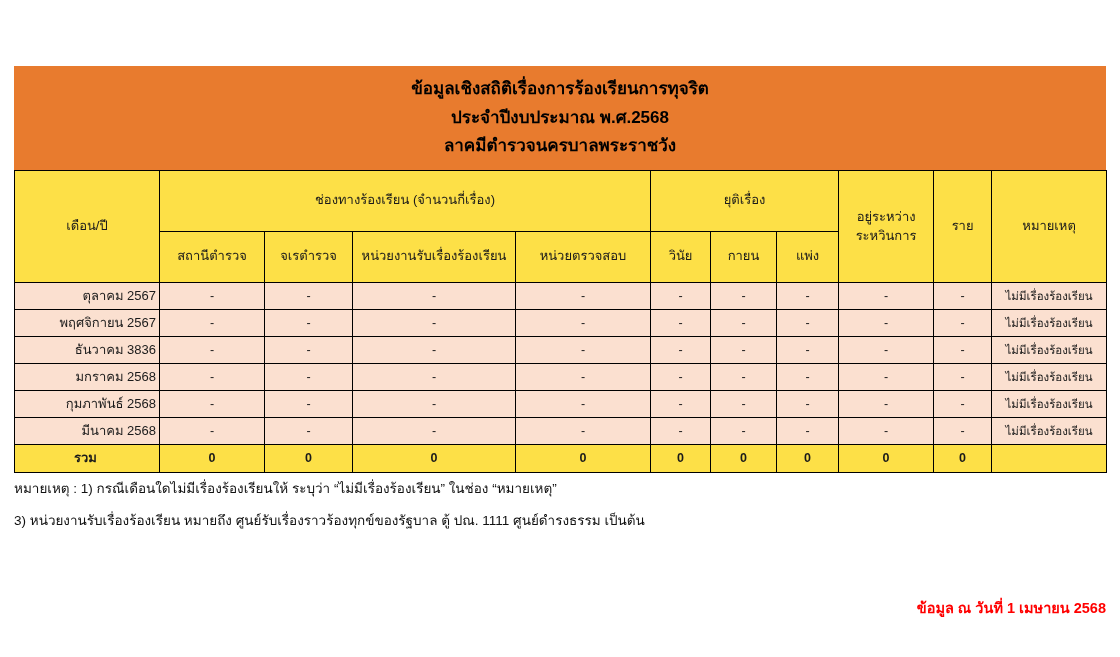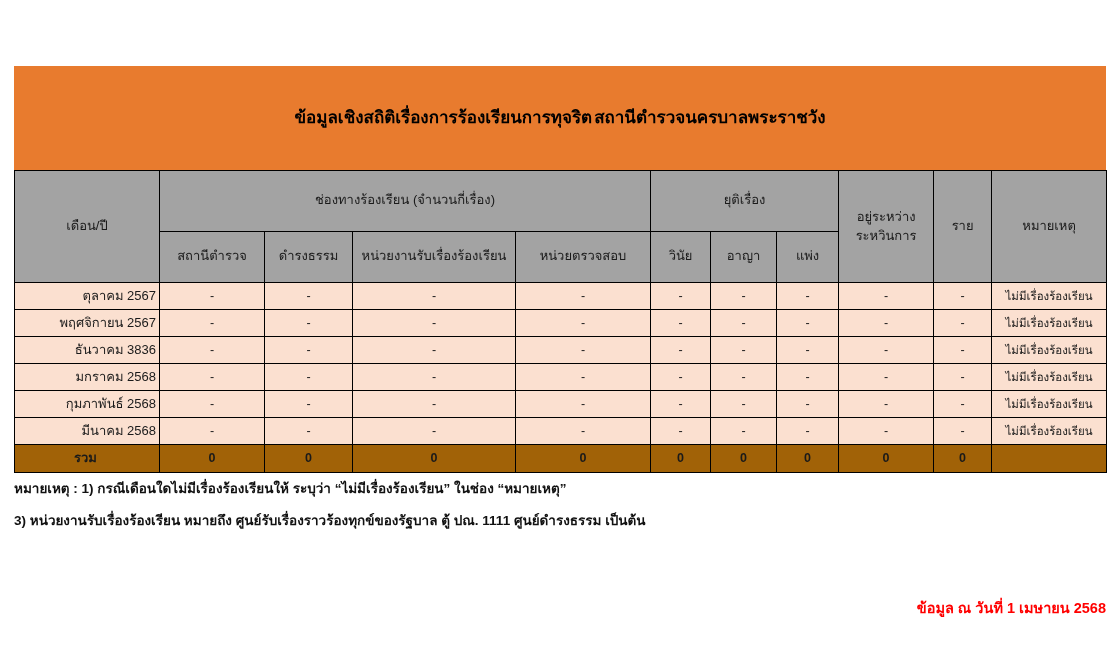--- a/index.html
+++ b/index.html
@@ -27,21 +27,21 @@
   
   .title-banner {
     position: absolute;
     left: 14px;
     top: 66px;
     width: 1092px;
     height: 104px;
     background: #E87B2E;
     box-sizing: border-box;
     display: flex;
-    flex-direction: row;
+    flex-direction: column;
     align-items: center;
     justify-content: center;
     gap: 2px;
     border: 1px solid #E87B2E;
   }
   .title-line {
     font-size: 17px;
     font-weight: bold;
     line-height: 1.55;
     color: #000000;
@@ -65,52 +65,51 @@
     padding: 0 3px;
     font-size: 12.5px;
     line-height: 1.45;
     color: #1a1a1a;
     text-align: center;
     vertical-align: middle;
     box-sizing: border-box;
     overflow: hidden;
   }
   .data-table thead th {
-    background: #a3a3a3;
+    background: #fde047;
     font-weight: normal;
     font-size: 13px;
   }
   th.grp { height: 52px; }
   th.sub { height: 44px; }
   th.tall { height: 112px; }
 
   tbody td { height: 27px; background: #FBE0D0; }
   td.month {
     text-align: right;
     padding-left: 8px;
     font-size: 13px;
   }
   td.note { font-size: 11.5px; }
   tr.total-row td {
-    background: #a16207;
+    background: #fde047;
     font-weight: bold;
     height: 28px;
   }
   tr.total-row td.month {
     text-align: center;
     padding-left: 0;
   }
 
   
   .footnotes {
     position: absolute;
     left: 14px;
     top: 480px;
     width: 1000px;
-    font-weight: bold;
   }
   .footnote {
     font-size: 13.5px;
     line-height: 1.35;
     color: #111111;
     margin-bottom: 14px;
     white-space: nowrap;
   }
 
   
@@ -125,21 +124,22 @@
     margin-left: 18px;
   }
 </style>
 </head>
 <body>
 
 <div id="page">
 
   <div class="title-banner">
     <div class="title-line">ข้อมูลเชิงสถิติเรื่องการร้องเรียนการทุจริต</div>
-    <div class="title-line">สถานีตำรวจนครบาลพระราชวัง</div>
+    <div class="title-line">ประจำปีงบประมาณ พ.ศ.2568</div>
+    <div class="title-line">ลาคมีตำรวจนครบาลพระราชวัง</div>
   </div>
 
   <table class="data-table">
     <colgroup>
       <col style="width:145px">
       <col style="width:105px">
       <col style="width:88px">
       <col style="width:163px">
       <col style="width:135px">
       <col style="width:60px">
@@ -156,25 +156,25 @@
         <th class="grp" colspan="3">ยุติเรื่อง</th>
         <th class="tall" rowspan="2">
           <span>อยู่ระหว่าง</span><br>
           <span>ระหวินการ</span>
         </th>
         <th class="tall" rowspan="2">ราย</th>
         <th class="tall" rowspan="2">หมายเหตุ</th>
       </tr>
       <tr>
         <th class="sub">สถานีตำรวจ</th>
-        <th class="sub">ดำรงธรรม</th>
+        <th class="sub">จเรตำรวจ</th>
         <th class="sub">หน่วยงานรับเรื่องร้องเรียน</th>
         <th class="sub">หน่วยตรวจสอบ</th>
         <th class="sub">วินัย</th>
-        <th class="sub">อาญา</th>
+        <th class="sub">กายน</th>
         <th class="sub">แพ่ง</th>
       </tr>
     </thead>
     <tbody>
       <tr>
         <td class="month">ตุลาคม 2567</td>
         <td>-</td>
         <td>-</td>
         <td>-</td>
         <td>-</td>

